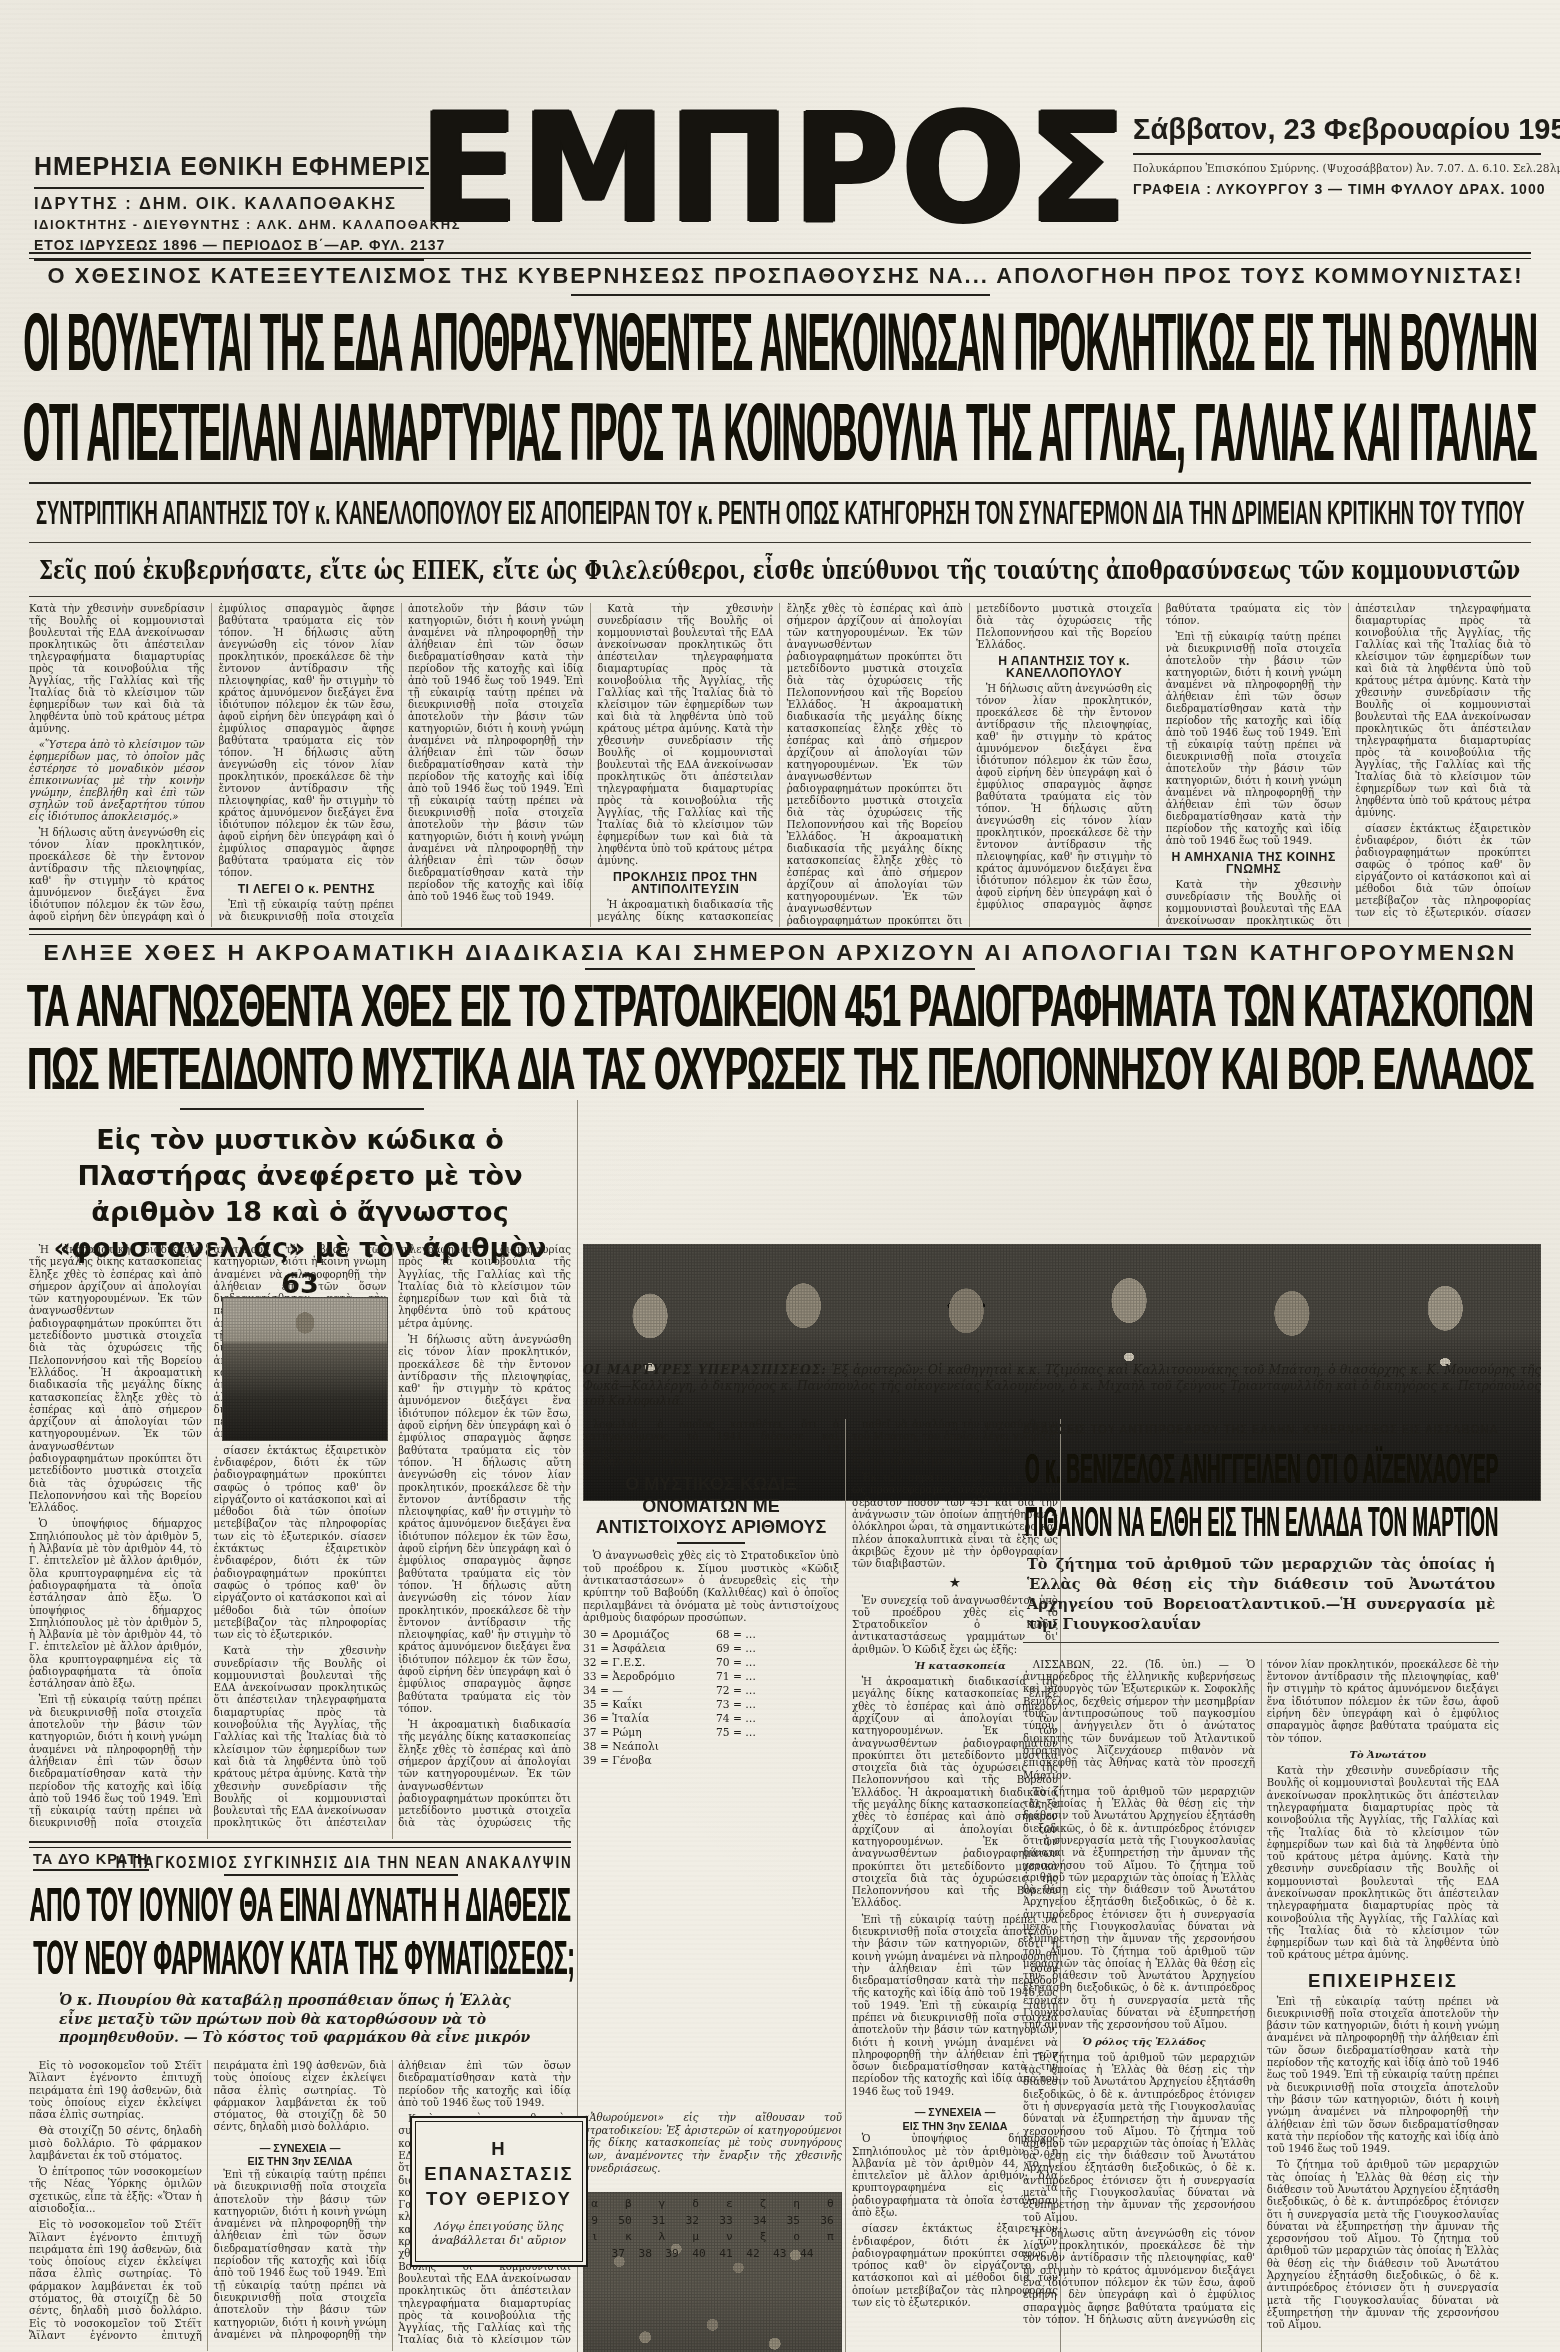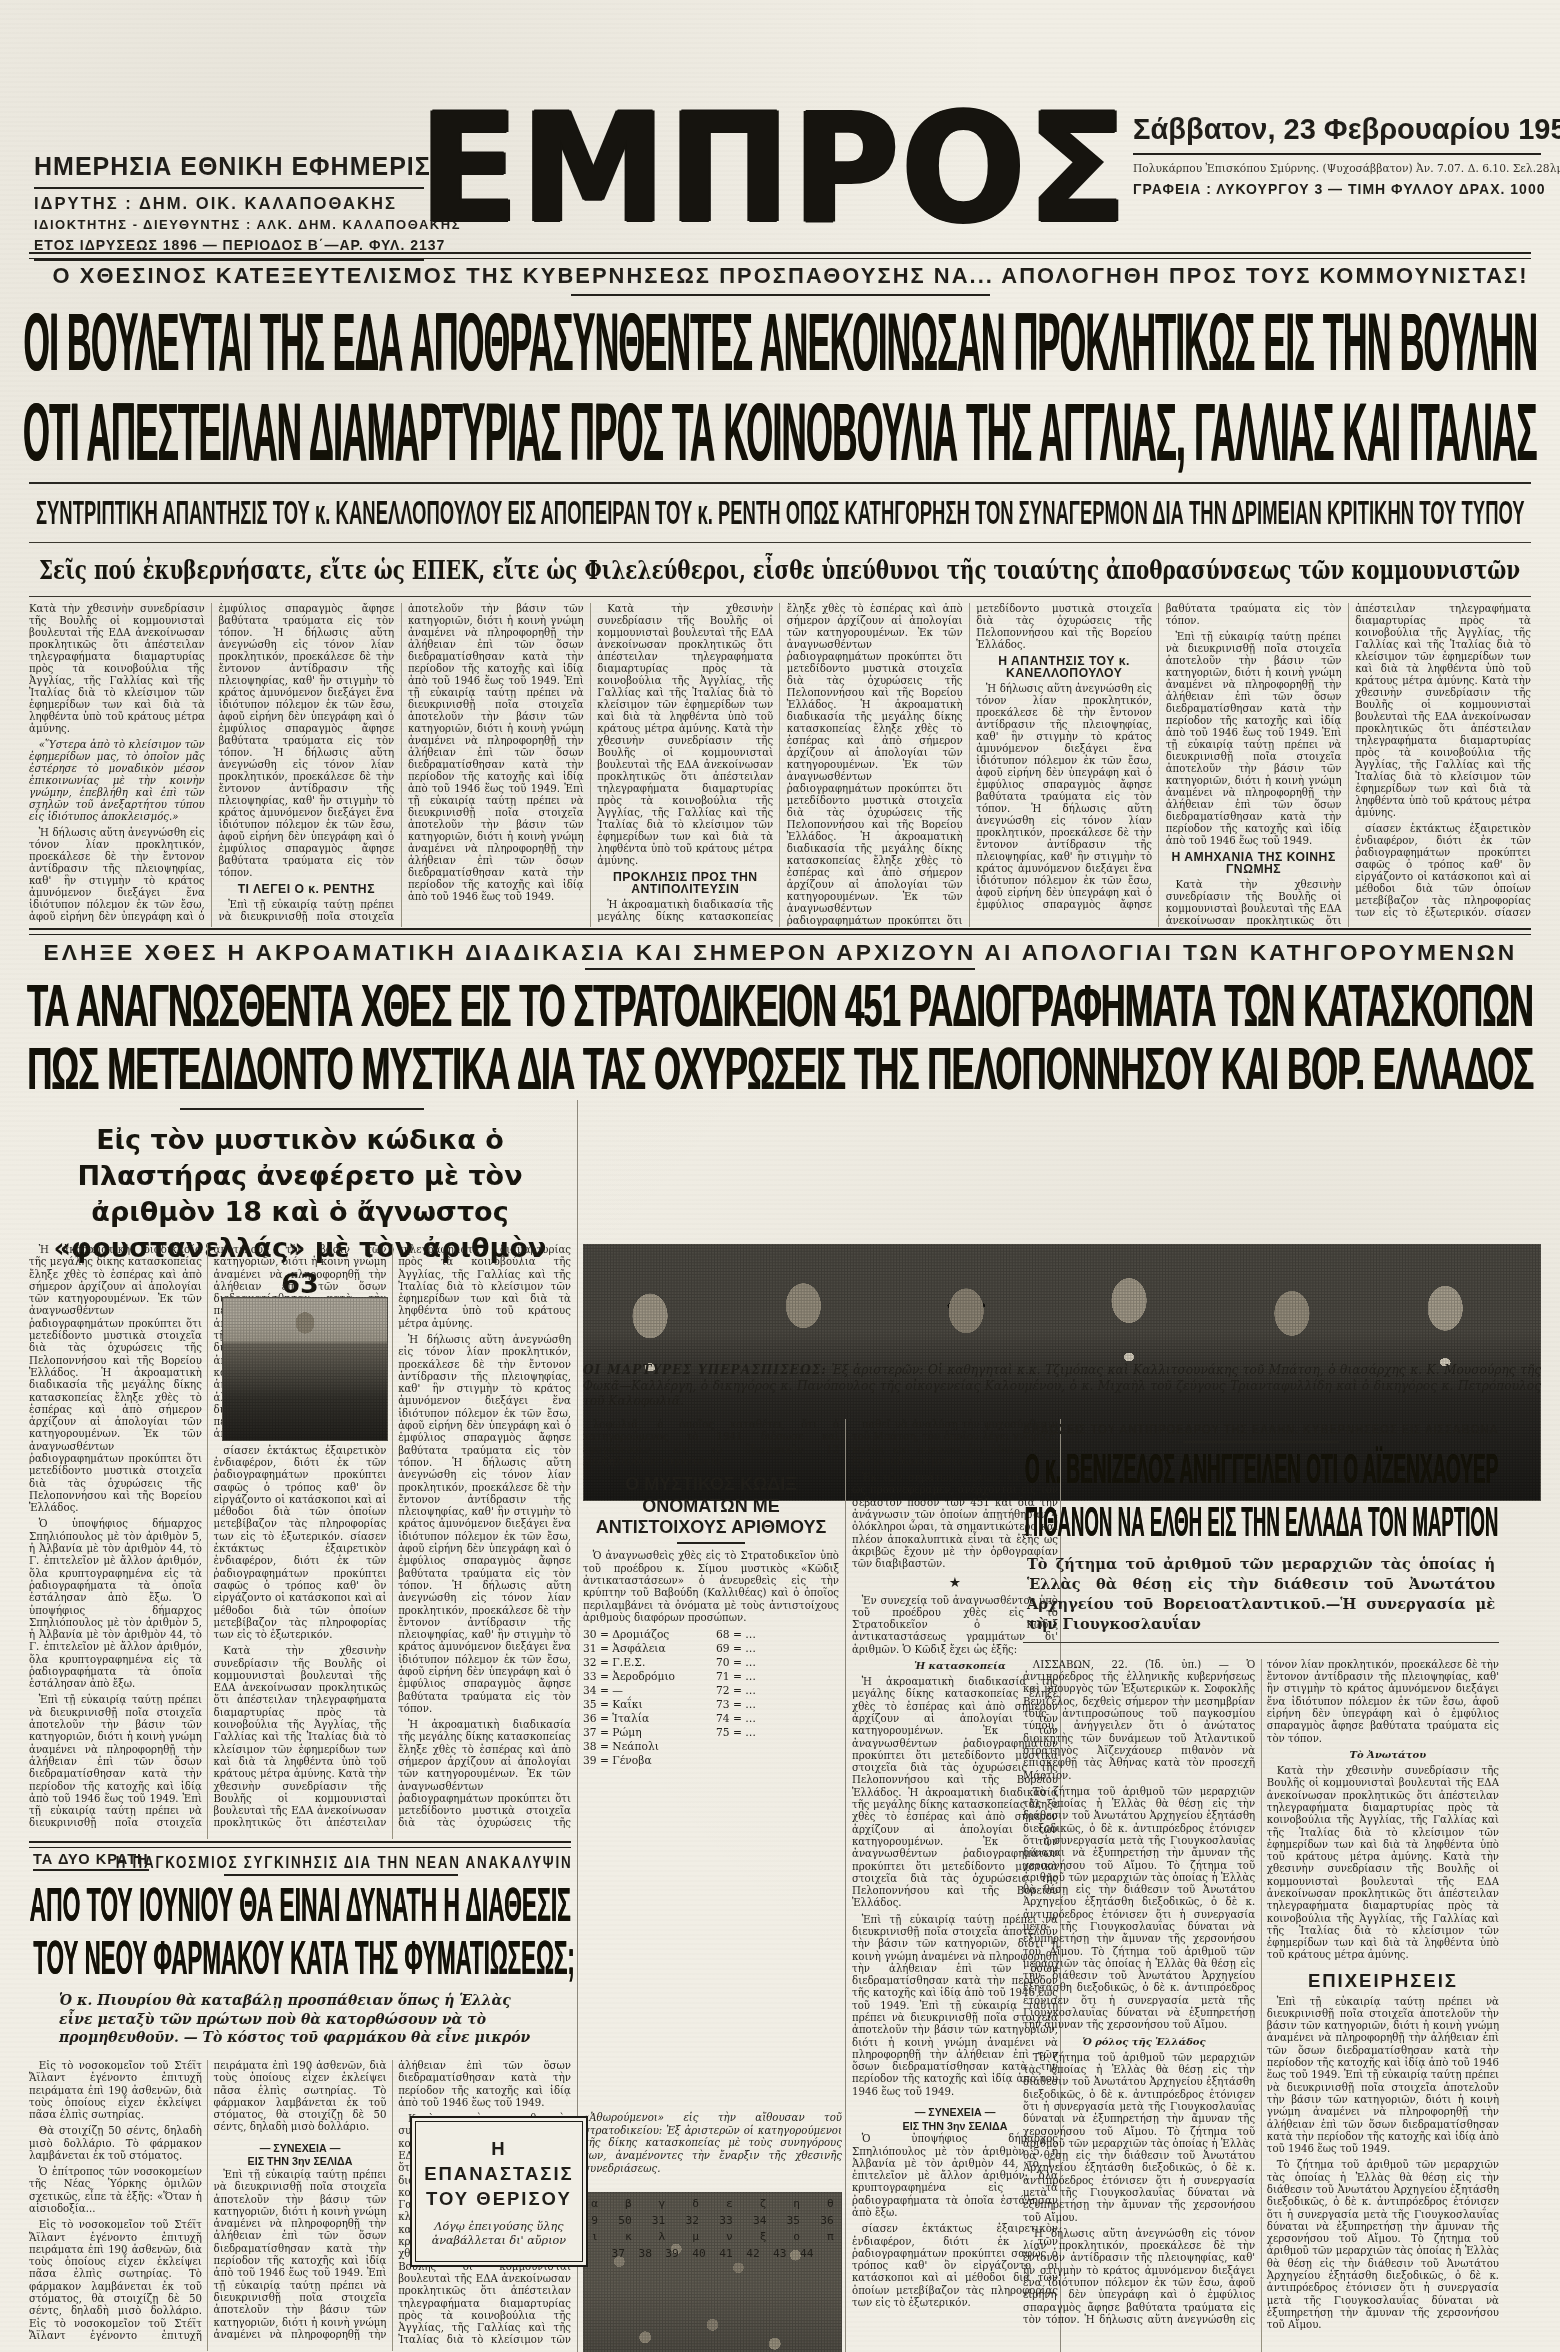--- a/index.html
+++ b/index.html
@@ -123,21 +123,21 @@
   <div class="abs logo" style="left:419px;top:90px;width:706px;height:164px;">ΕΜΠΡΟΣ</div>
 
   <div class="abs mast-right" style="left:1133px;top:113px;width:408px;">
     <div class="date">Σάββατον, 23 Φεβρουαρίου 1952</div>
     <div class="saint">Πολυκάρπου Ἐπισκόπου Σμύρνης. (Ψυχοσάββατον) Ἀν. 7.07. Δ. 6.10. Σελ.28λμ.</div>
     <div class="offices">ΓΡΑΦΕΙΑ : ΛΥΚΟΥΡΓΟΥ 3  — ΤΙΜΗ ΦΥΛΛΟΥ ΔΡΑΧ. 1000</div>
   </div>
 
   <div class="abs rule-double" style="left:29px;top:252px;width:1502px;"></div>
 
-  <div class="abs hl" style="left:12px;top:263px;width:1502px;height:27px;justify-content:flex-end;">
+  <div class="abs hl" style="left:35px;top:263px;width:1502px;height:27px;">
     <span class="condensed kicker" style="font-size: 21.5px; letter-spacing: 2px; transform: scale(1.02, 1);">Ο ΧΘΕΣΙΝΟΣ ΚΑΤΕΞΕΥΤΕΛΙΣΜΟΣ ΤΗΣ ΚΥΒΕΡΝΗΣΕΩΣ ΠΡΟΣΠΑΘΟΥΣΗΣ ΝΑ... ΑΠΟΛΟΓΗΘΗ ΠΡΟΣ ΤΟΥΣ ΚΟΜΜΟΥΝΙΣΤΑΣ!</span>
   </div>
   <div class="abs rule-short" style="left:571px;top:294px;width:419px;"></div>
 
   <div class="abs hl mainhead" style="left:29px;top:298px;width:1502px;height:88px;">
     <span class="condensed" style="transform: scale(0.574627, 1.38);">ΟΙ ΒΟΥΛΕΥΤΑΙ ΤΗΣ ΕΔΑ ΑΠΟΘΡΑΣΥΝΘΕΝΤΕΣ ΑΝΕΚΟΙΝΩΣΑΝ ΠΡΟΚΛΗΤΙΚΩΣ ΕΙΣ ΤΗΝ ΒΟΥΛΗΝ</span>
   </div>
   <div class="abs hl mainhead" style="left:29px;top:388px;width:1502px;height:88px;">
     <span class="condensed" style="transform: scale(0.585997, 1.38);">ΟΤΙ ΑΠΕΣΤΕΙΛΑΝ ΔΙΑΜΑΡΤΥΡΙΑΣ ΠΡΟΣ ΤΑ ΚΟΙΝΟΒΟΥΛΙΑ ΤΗΣ ΑΓΓΛΙΑΣ, ΓΑΛΛΙΑΣ ΚΑΙ ΙΤΑΛΙΑΣ</span>
   </div>

